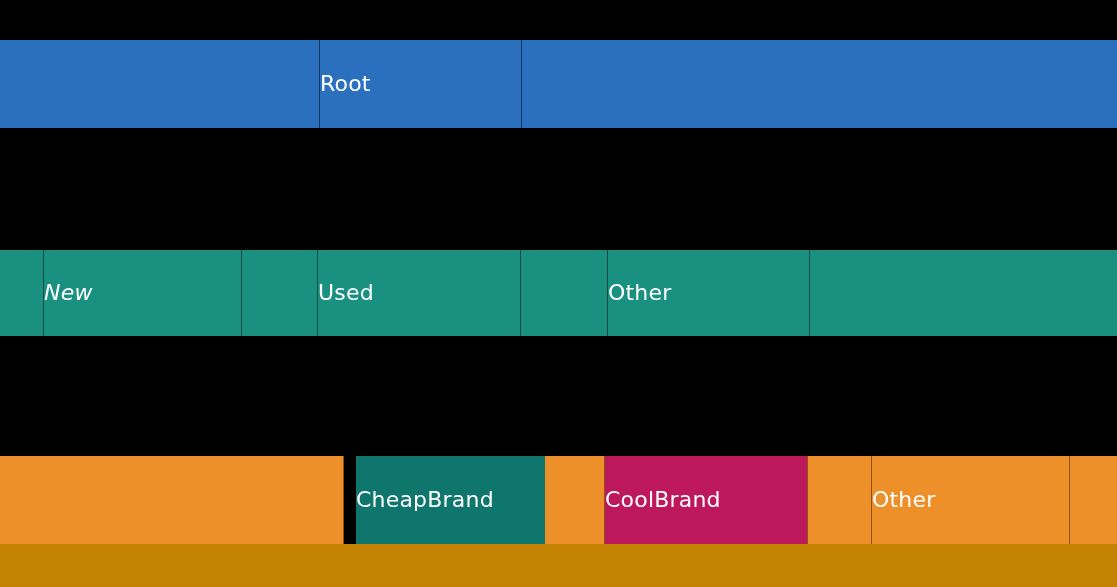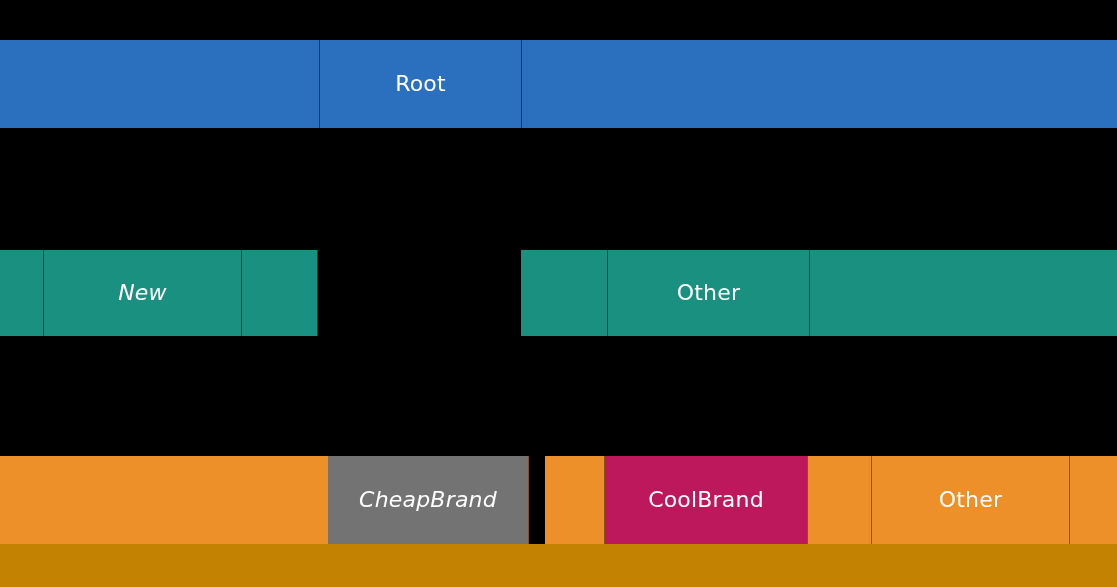--- a/index.html
+++ b/index.html
@@ -25,21 +25,20 @@
     left: 0;
     width: 1117px;
   }
   .node {
     position: absolute;
     top: 0;
     height: 100%;
     box-sizing: border-box;
     display: flex;
     align-items: center;
-    justify-content: center;
     overflow: hidden;
   }
   .node-label {
     color: #ffffff;
     font-size: 22px;
     line-height: 1;
     white-space: nowrap;
     letter-spacing: 0.2px;
     text-align: center;
     pointer-events: none;
@@ -68,35 +67,38 @@
     <div class="icicle-row row-depth-1" style="top: 250px; height: 86px;">
       <div class="node" style="left: 0px; width: 44px; background: rgb(26, 145, 128);">
         <span class="node-label"></span>
       </div>
       <div class="node" style="left: 44px; width: 198px; background: rgb(26, 145, 128); font-style: italic;">
         <span class="node-label">New</span>
       </div>
       <div class="node" style="left: 242px; width: 76px; background: rgb(26, 145, 128);">
         <span class="node-label"></span>
       </div>
+      <div class="node" style="left: 318px; width: 203px; background: rgb(26, 145, 128);">
+        <span class="node-label">Used</span>
+      </div>
       <div class="node" style="left: 521px; width: 87px; background: rgb(26, 145, 128);">
         <span class="node-label"></span>
       </div>
       <div class="node" style="left: 608px; width: 202px; background: rgb(26, 145, 128);">
         <span class="node-label">Other</span>
       </div>
       <div class="node last" style="left: 810px; width: 307px; background: rgb(26, 145, 128);">
         <span class="node-label"></span>
       </div>
     </div>
     <div class="icicle-row row-depth-2" style="top: 456px; height: 88px;">
       <div class="node" style="left: 0px; width: 344px; background: rgb(238, 144, 41);">
         <span class="node-label"></span>
       </div>
-      <div class="node" style="left: 328px; width: 201px; background: #737373; font-style: italic;">
+      <div class="node" style="left: 356px; width: 201px; background: #0f766e;">
         <span class="node-label">CheapBrand</span>
       </div>
       <div class="node" style="left: 545px; width: 60px; background: rgb(238, 144, 41);">
         <span class="node-label"></span>
       </div>
       <div class="node" style="left: 605px; width: 203px; background: #be185d;">
         <span class="node-label">CoolBrand</span>
       </div>
       <div class="node" style="left: 808px; width: 64px; background: rgb(238, 144, 41);">
         <span class="node-label"></span>

